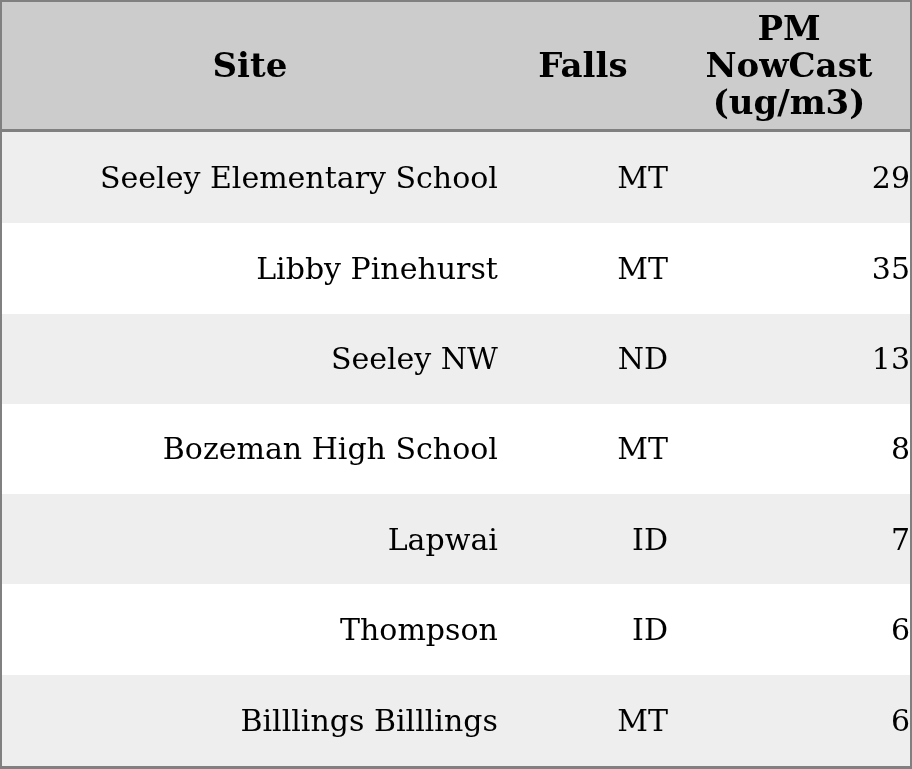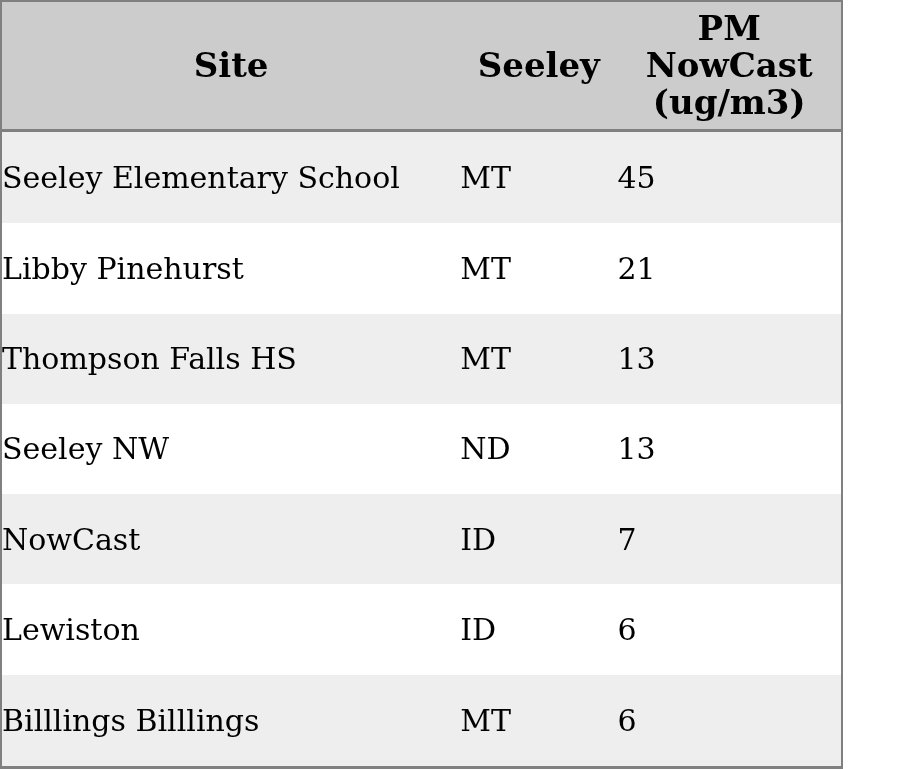--- a/index.html
+++ b/index.html
@@ -7,21 +7,21 @@
     padding: 0;
     background: #ffffff;
   }
   body {
     width: 912px;
     height: 769px;
     font-family: "DejaVu Serif", serif;
     color: var(--text, #000000);
   }
   table.pm-table {
-    width: 843px;
+    width: 912px;
     height: 769px;
     border-collapse: collapse;
     table-layout: fixed;
     box-sizing: border-box;
     border: 2px solid var(--border, #808080);
     border-bottom-width: 3px;
   }
   col.col-site  { width: 54.6%; }
   col.col-state { width: 18.7%; }
   col.col-pm    { width: 26.7%; }
@@ -39,74 +39,74 @@
   }
   .pm-header-wrap {
     max-width: 178px;
     margin: 0 auto;
     word-wrap: normal;
   }
 
   tbody td {
     padding: 0;
     height: 57px;
-    text-align: left;
+    text-align: right;
     vertical-align: middle;
     font-size: 30px;
     line-height: 1.1;
   }
   tbody tr:nth-child(odd)  { background: var(--row-stripe-bg, #eeeeee); }
   tbody tr:nth-child(even) { background: var(--row-bg, #ffffff); }
 </style>
 </head>
 <body>
 
 <table class="pm-table">
   <colgroup>
     <col class="col-site">
     <col class="col-state">
     <col class="col-pm">
   </colgroup>
   <thead>
     <tr>
       <th>Site</th>
-      <th>Seeley</th>
+      <th>Falls</th>
       <th>
         <div class="pm-header-wrap">PM NowCast (ug/m3)</div>
       </th>
     </tr>
   </thead>
   <tbody>
       <tr>
     <td>Seeley Elementary School</td>
     <td>MT</td>
-    <td>45</td>
+    <td>29</td>
   </tr>
       <tr>
     <td>Libby Pinehurst</td>
     <td>MT</td>
-    <td>21</td>
-  </tr>
-      <tr>
-    <td>Thompson Falls HS</td>
-    <td>MT</td>
-    <td>13</td>
+    <td>35</td>
   </tr>
       <tr>
     <td>Seeley NW</td>
     <td>ND</td>
     <td>13</td>
   </tr>
       <tr>
-    <td>NowCast</td>
+    <td>Bozeman High School</td>
+    <td>MT</td>
+    <td>8</td>
+  </tr>
+      <tr>
+    <td>Lapwai</td>
     <td>ID</td>
     <td>7</td>
   </tr>
       <tr>
-    <td>Lewiston</td>
+    <td>Thompson</td>
     <td>ID</td>
     <td>6</td>
   </tr>
       <tr>
     <td>Billlings Billlings</td>
     <td>MT</td>
     <td>6</td>
   </tr>
     </tbody>
 </table>

